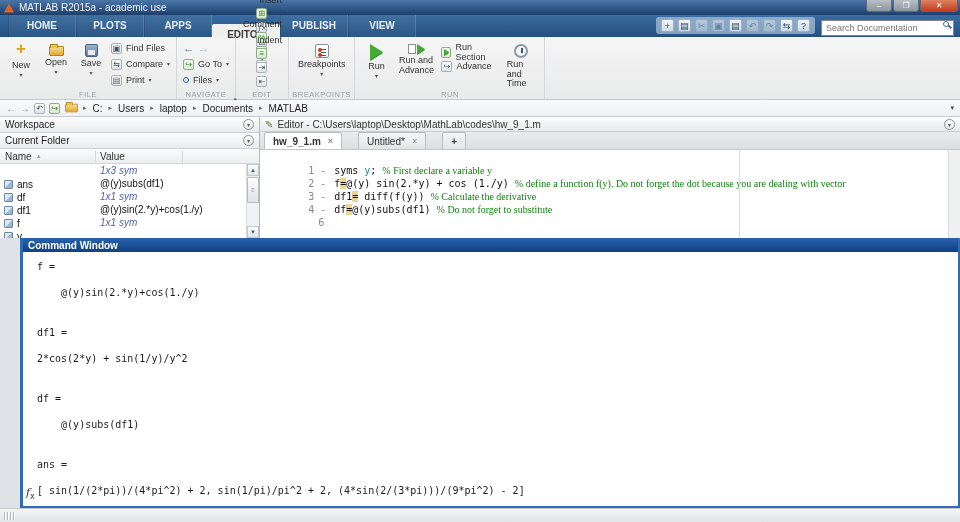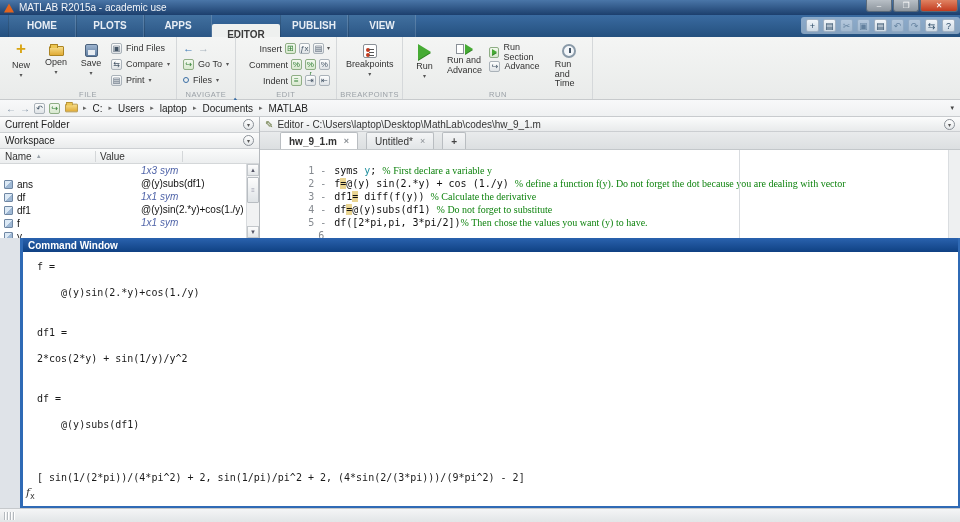--- a/index.html
+++ b/index.html
@@ -58,21 +58,21 @@
                     background:#ecc653; border:1px solid #ad8522; border-bottom:none; border-radius:1px 1px 0 0; }
   .floppy { width:13px; height:13px; background:linear-gradient(#9db4cf,#5f7da0); border:1px solid #4a617c;
             border-radius:2px; position:relative; margin-top:3px; }
   .floppy::after { content:''; position:absolute; left:2px; bottom:1px; width:7px; height:5px; background:#e8edf2; }
   .mini { width:11px; height:11px; font-size:8px; line-height:10px; text-align:center;
           background:linear-gradient(#fcfdfd,#dfe3e6); border:1px solid #aab2b9; border-radius:2px; color:#456; }
   .mini.grn { color:#2f7d32; background:linear-gradient(#f2f8ee,#d8e8cf); border-color:#8fae85; }
   .navarrow { font-size:11px; line-height:12px; color:#3a77b5; font-weight:bold; }
   .navarrow.dim { color:#aab4bd; }
   .edit-col { display:flex; flex-direction:column; justify-content:space-between; height:48px; padding-top:3px; }
-  .edit-row { display:flex; align-items:center; gap:3px; height:13px; justify-content:flex-end; }
+  .edit-row { display:flex; align-items:center; gap:3px; height:13px; justify-content:flex-end;flex-direction:column; }
   .edit-row .elbl { font-size:9px; color:#333; width:40px; text-align:right; }
   .bp-icon { width:14px; height:14px; background:#fff; border:1px solid #8a9097; border-radius:2px;
              position:relative; margin-top:3px; }
   .bp-icon::before { content:''; position:absolute; left:2px; top:3px; width:4px; height:4px;
                      border-radius:50%; background:#c23b1f; box-shadow:0 5px 0 #c23b1f; }
   .bp-icon::after { content:''; position:absolute; right:2px; top:4px; width:5px; height:1px;
                     background:#555; box-shadow:0 3px 0 #555, 0 6px 0 #555; }
   .run-tri { width:0; height:0; border-left:13px solid #46ab34; border-top:8px solid transparent;
              border-bottom:8px solid transparent; margin-top:3px; filter:drop-shadow(0 1px 0 #2d7d22); }
   .run-tri.small { border-left-width:8px; border-top-width:5px; border-bottom-width:5px; margin:0; }
@@ -101,38 +101,38 @@
   .ws-cols { height:15px; background:linear-gradient(#fafbfb,#eceeef); border-bottom:1px solid #d4d7d9;
              display:flex; font-size:10px; color:#333; align-items:center; }
   .ws-col-name { width:96px; padding-left:5px; border-right:1px solid #d4d7d9; display:flex; gap:4px; align-items:center; }
   .ws-col-val { width:87px; padding-left:4px; border-right:1px solid #d4d7d9; }
   .sortic { font-size:6px; color:#98a0a8; }
   .ws-body { flex:1; position:relative; background:#fff; overflow:hidden; }
   .ws-row { display:flex; align-items:center; height:13px; font-size:10px; color:#111; }
   .ws-name { width:96px; padding-left:4px; display:flex; gap:4px; align-items:center;margin-top:28px; }
   .cube { width:9px; height:9px; background:linear-gradient(135deg,#dce9f5 50%,#9fb8d4 50%);
           border:1px solid #6f87a3; border-radius:1px; flex:none; }
-  .ws-value { padding-left:4px; white-space:pre;margin-left:41px; }
+  .ws-value { padding-left:4px; white-space:pre; }
   .ws-value .sym { color:#4f63a8; font-style:italic; }
   .ws-value .plain { color:#111; }
   .ws-scroll { position:absolute; right:0; top:0; bottom:0; width:13px; background:#f1f2f3; border-left:1px solid #d8dbde; }
   .sarrow { height:12px; font-size:6px; text-align:center; line-height:11px; color:#556;
             background:linear-gradient(#fdfdfd,#e3e6e8); border:1px solid #c3c7cb; }
   .sarrow.dn { position:absolute; bottom:0; left:0; right:0; }
   .sthumb { position:absolute; top:13px; left:0; right:0; height:26px; background:linear-gradient(#fdfdfd,#dfe3e6);
             border:1px solid #b8bdc2; border-radius:1px; font-size:6px; color:#99a; text-align:center; line-height:24px; }
 
   
   .editor-panel { flex:1; display:flex; flex-direction:column; background:#fff; min-width:0; }
   .editor-header { height:15px; background:linear-gradient(#fbfcfc,#e8eaeb); border-bottom:1px solid #cbced1;
                    display:flex; align-items:center; gap:4px; padding:0 5px; font-size:10px; color:#333; }
   .editor-header .circ { margin-left:auto; }
   .pencil { font-size:10px; color:#5f6f35; }
   .etabbar { height:18px; background:linear-gradient(#e9ebec,#dcdfe1); border-bottom:1px solid #c3c7ca;
-             display:flex; align-items:flex-end; padding-left:20px; gap:8px; }
+             display:flex; align-items:flex-end; padding-left:4px; gap:16px; }
   .etab { height:17px; padding:0 8px; font-size:10px; display:flex; gap:7px; align-items:center;
           background:linear-gradient(#f4f5f6,#e2e5e7); border:1px solid #b9bdc1; border-bottom:none;
           border-radius:2px 2px 0 0; color:#333; }
   .etab.active { background:#fff; font-weight:bold; }
   .etab .x { color:#8a8f94; font-size:9px; }
   .etab.plus { width:24px; justify-content:center; padding:0; font-weight:bold; color:#444; }
   .code-area { flex:1; position:relative; overflow:hidden; background:#fff;
                font-family:"DejaVu Sans Mono",monospace; font-size:10px; line-height:13px; }
   .guide { position:absolute; left:479px; top:0; bottom:0; width:1px; background:#d9dce0; }
   .mlint { position:absolute; right:0; top:0; bottom:0; width:12px; background:#eef0f1; border-left:1px solid #dadde0; }
@@ -183,20 +183,24 @@
     <span class="qaicon">+</span>
     <span class="qaicon">▤</span>
     <span class="qaicon dim">✂</span>
     <span class="qaicon dim">▣</span>
     <span class="qaicon">▤</span>
     <span class="qaicon dim">↶</span>
     <span class="qaicon dim">↷</span>
     <span class="qaicon">⇆</span>
     <span class="qaicon">?</span>
   </div>
+  <div class="searchwrap">
+    <input placeholder="Search Documentation" style="">
+    <span class="mag"></span>
+  </div>
 </div>
 
 <div class="ribbon">
 
   <div class="rsection">
     <div class="bigbtn">
       <span class="icon-new">+</span>
       <span class="lbl">New</span>
       <span class="caret">▾</span>
     </div>
@@ -331,25 +335,25 @@
   <span class="crumb-sep">▸</span>
   <span class="crumb">Documents</span>
   <span class="crumb-sep">▸</span>
   <span class="crumb">MATLAB</span>
   <span class="crumb-caret-right">▾</span>
 </div>
 
 <div class="main">
   <div class="left-panel">
     <div class="panel-header">
+      <span>Workspace</span>
+      <span class="circ">▾</span>
+    </div>
+    <div class="panel-header">
       <span>Current Folder</span>
-      <span class="circ">▾</span>
-    </div>
-    <div class="panel-header">
-      <span>Workspace</span>
       <span class="circ">▾</span>
     </div>
     <div class="ws-cols">
       <span class="ws-col-name">
         <span>Name</span>
         <span class="sortic">▲</span>
       </span>
       <span class="ws-col-val">Value</span>
     </div>
     <div class="ws-body">
@@ -421,23 +425,20 @@
       <div class="code-line">
         <span class="gut">2 -</span><span class="code">f</span><span class="hl">=</span><span class="code">@(y) sin(2.*y) + cos (1./y) </span><span class="comment">% define a function f(y). Do not forget the dot because you are dealing with vector</span>
       </div>
       <div class="code-line">
         <span class="gut">3 -</span><span class="code">df1</span><span class="hl">=</span><span class="code"> diff(f(y)) </span><span class="comment">% Calculate the derivative</span>
       </div>
       <div class="code-line">
         <span class="gut">4 -</span><span class="code">df</span><span class="hl">=</span><span class="code">@(y)subs(df1) </span><span class="comment">% Do not forget to substitute</span>
       </div>
       <div class="code-line">
-        <span class="gut">5 -</span><span class="code">df([2*pi,pi, 3*pi/2])</span><span class="comment">% Then chose the values you want (y) to have.</span>
-      </div>
-      <div class="code-line">
         <span class="gut">6</span>
       </div>
       <div class="mlint"></div>
     </div>
   </div>
 </div>
 
 <div class="cmdwrap">
   <div class="cmd-header">
     <span>Command Window</span>
@@ -452,20 +453,21 @@
       <div class="cmd-line">df1 =</div>
       <div class="cmd-line"></div>
       <div class="cmd-line">2*cos(2*y) + sin(1/y)/y^2</div>
       <div class="cmd-line"></div>
       <div class="cmd-line"></div>
       <div class="cmd-line">df =</div>
       <div class="cmd-line"></div>
       <div class="cmd-line">    @(y)subs(df1)</div>
       <div class="cmd-line"></div>
       <div class="cmd-line"></div>
+      <div class="cmd-line">ans =</div>
       <div class="cmd-line"></div>
       <div class="cmd-line">[ sin(1/(2*pi))/(4*pi^2) + 2, sin(1/pi)/pi^2 + 2, (4*sin(2/(3*pi)))/(9*pi^2) - 2]</div>
     </div>
 </div>
 
 <div class="statusbar">
   <span class="gripbar"></span>
   <span class="gripbar"></span>
   <span class="gripbar"></span>
   <span class="gripbar"></span>

